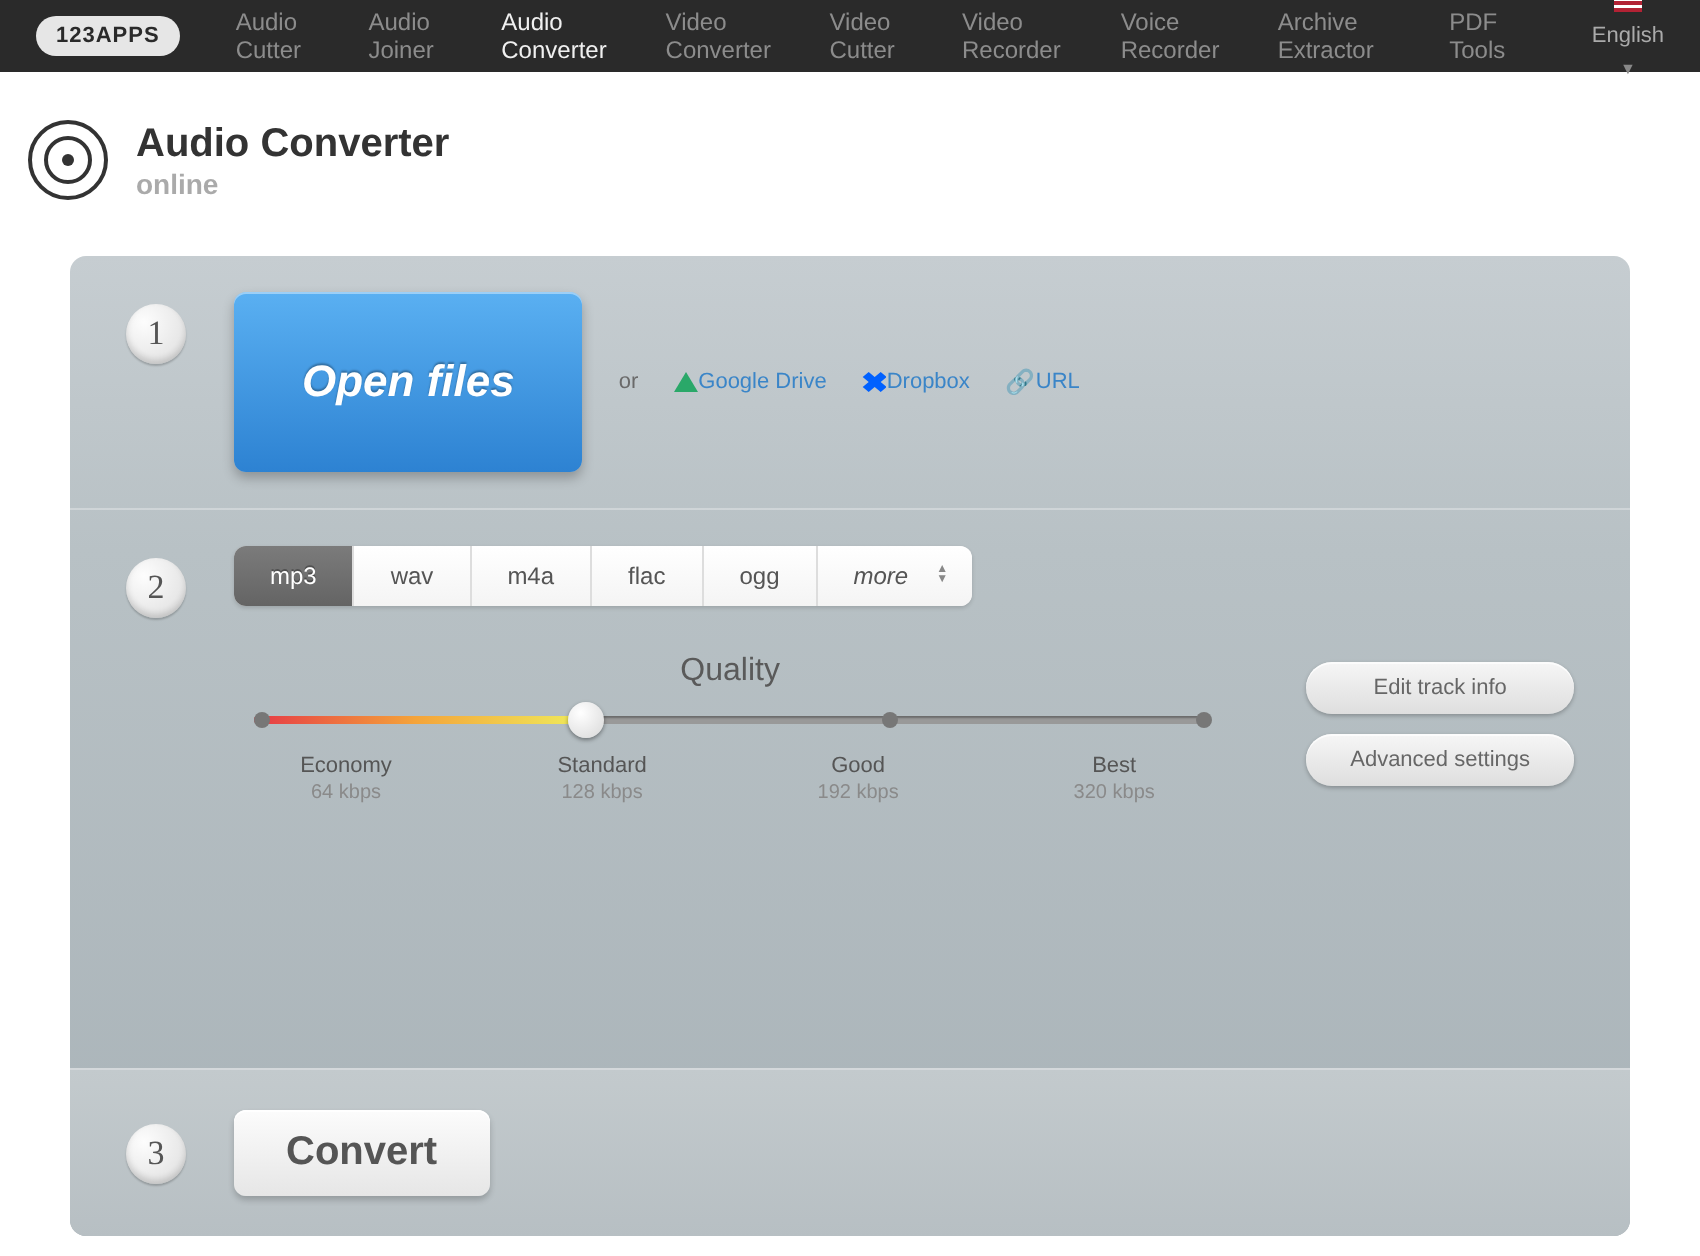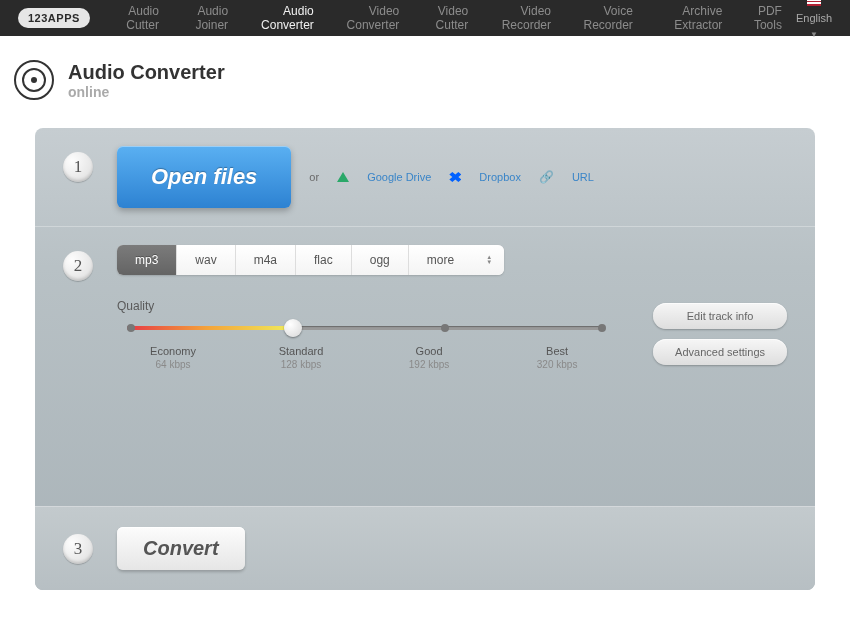--- a/index.html
+++ b/index.html
@@ -1,19 +1,19 @@
 <!DOCTYPE html>
 <html><head>
   <meta charset="utf-8">
   <style>
     * { margin: 0; padding: 0; box-sizing: border-box; }
     body { font-family: Arial, Helvetica, sans-serif; background: #fff; color: #333; }
 
     
-    .navbar { background: #2a2a2a; height: 36px; display: flex; align-items: center; padding: 0 18px; gap: 14px; text-align: right; }
+    .navbar { background: #2a2a2a; height: 36px; display: flex; align-items: center; padding: 0 18px; gap: 28px; }
     .logo-pill { background: #e6e6e6; color: #2a2a2a; font-weight: bold; font-size: 11px; padding: 4px 10px; border-radius: 11px; letter-spacing: 0.5px; }
     .nav-links { display: flex; gap: 14px; align-items: center; flex: 1; }
     .nav-link { color: #8c8c8c; font-size: 12px; text-decoration: none; cursor: pointer; }
     .nav-link.active { color: #f0f0f0; }
     .lang-sel { color: #aaa; font-size: 11px; display: flex; align-items: center; gap: 6px; cursor: pointer; flex-direction: column; }
     .flag { width: 14px; height: 9px; background: linear-gradient(to bottom, #b22234 0 20%, #fff 20% 40%, #b22234 40% 60%, #fff 60% 80%, #b22234 80% 100%); display: inline-block; }
     .chevron { font-size: 8px; color: #888; }
 
     
     .header-area { display: flex; align-items: center; gap: 14px; padding: 24px 14px 28px; }
@@ -35,41 +35,41 @@
 
     .step-num { width: 30px; height: 30px; border-radius: 50%; background: radial-gradient(circle at 30% 30%, #fdfdfd, #dcdcdc); box-shadow: inset 0 -2px 3px rgba(0,0,0,0.15), 0 1px 1px rgba(0,0,0,0.2); display: flex; align-items: center; justify-content: center; font-size: 17px; color: #555; font-family: Georgia, serif; flex-shrink: 0; margin-top: 6px; }
 
     .step-body { flex: 1; }
 
     
     .step1-body { display: flex; align-items: center; gap: 18px; }
     .open-btn {
       background: linear-gradient(to bottom, #5ab0f2, #2d82d2);
       color: #fff; font-weight: bold; font-size: 22px; font-style: italic;
-      padding: 18px 34px; border-radius: 6px; border: none; cursor: pointer;
+      padding: 32px 34px; border-radius: 6px; border: none; cursor: pointer;
       box-shadow: inset 0 1px 0 rgba(255,255,255,0.4), 0 3px 6px rgba(0,0,0,0.25);
       text-shadow: 0 -1px 1px rgba(0,0,0,0.3);
     }
     .or-text { font-size: 11px; color: #6a6a6a; }
-    .src-link { display: inline-flex; align-items: center; gap: 18px; font-size: 11px; color: #3a85c8; cursor: pointer; }
+    .src-link { display: inline-flex; align-items: center; gap: 0; font-size: 11px; color: #3a85c8; cursor: pointer; }
     .src-icon { width: 12px; height: 12px; display: inline-block; }
     .gdrive-tri { width:0;height:0;border-left:6px solid transparent;border-right:6px solid transparent;border-bottom:10px solid #2aa869; }
     .dropbox-box { width:12px;height:10px; background:#0061ff; clip-path: polygon(25% 0,50% 25%,75% 0,100% 25%,75% 50%,100% 75%,75% 100%,50% 75%,25% 100%,0 75%,25% 50%,0 25%); }
     .url-link-ico { font-size: 12px; color: #888; }
 
     
     .format-tabs { display: flex; background: #fff; border-radius: 6px; overflow: hidden; box-shadow: inset 0 1px 2px rgba(0,0,0,0.15), 0 1px 2px rgba(0,0,0,0.15); width: fit-content; }
     .format-tab { padding: 8px 18px; font-size: 12px; color: #555; border-right: 1px solid #ddd; cursor: pointer; background: linear-gradient(to bottom, #fff, #f4f4f4); }
-    .format-tab:last-child { border-right: none; position: relative; padding-right: 50px; }
+    .format-tab:last-child { border-right: none; position: relative; padding-right: 32px; font-style: italic; }
     .format-tab.active { background: linear-gradient(to bottom, #7b7b7b, #646464); color: #fff; text-shadow: 0 -1px 0 rgba(0,0,0,0.3); }
     .more-arrows { position:absolute; right:12px; top:50%; transform:translateY(-50%); display:flex; flex-direction:column; font-size:6px; color:#888; line-height:5px; }
 
     .quality-area { margin-top: 24px; display:flex; gap: 40px; }
     .quality-main { flex: 1; }
-    .quality-title { text-align: left; font-size: 12px; color: #5a5a5a; margin-bottom: 8px; }
+    .quality-title { text-align: center; font-size: 16px; color: #5a5a5a; margin-bottom: 8px; }
     .slider-wrap { position: relative; height: 14px; margin: 0 10px 10px; }
     .slider-track { position:absolute; top:5px; left:0; right:0; height:4px; background: #999; border-radius:2px; box-shadow: inset 0 1px 1px rgba(0,0,0,0.3); }
     .slider-fill { position:absolute; top:5px; left:0; width:34%; height:4px; background: linear-gradient(to right, #e63946, #f4a43a, #efe95a); border-radius:2px; }
     .slider-knob { position: absolute; left: 33%; top: -2px; width:18px; height:18px; border-radius:50%; background: radial-gradient(circle at 35% 30%, #fff, #d8d8d8); box-shadow: 0 1px 2px rgba(0,0,0,0.4); cursor:pointer; }
     .slider-dot { position:absolute; top:3px; width:8px; height:8px; background:#777; border-radius:50%; }
     .slider-dot.d1 { left:0%; }
     .slider-dot.d3 { left:66%; }
     .slider-dot.d4 { left:99%; }
 
     .quality-labels { display:flex; justify-content: flex-end; margin: 0 -8px; }
@@ -86,21 +86,20 @@
     }
 
     
     .step3 { border-top: 1px solid rgba(255,255,255,0.4); background: linear-gradient(to bottom, #c3cacd, #b7bfc3); border-radius: 0 0 8px 8px; }
     .step3 .step-num { margin-top: 0; }
     .step3 .step-row { align-items:center; padding: 20px 28px; }
     .convert-btn {
       background: linear-gradient(to bottom, #fcfcfc, #e6e6e6); color:#555; font-size: 20px; font-weight:bold;
       padding: 10px 26px; border-radius: 6px; border:none; cursor:pointer;
       box-shadow: inset 0 1px 0 #fff, 0 2px 3px rgba(0,0,0,0.2);
-      font-style: italic;
     }
 
     .step2-block { min-height: 280px; }
   </style>
 </head>
 <body>
 
 <div class="navbar">
   <span class="logo-pill">123APPS</span>
   <div class="nav-links">

